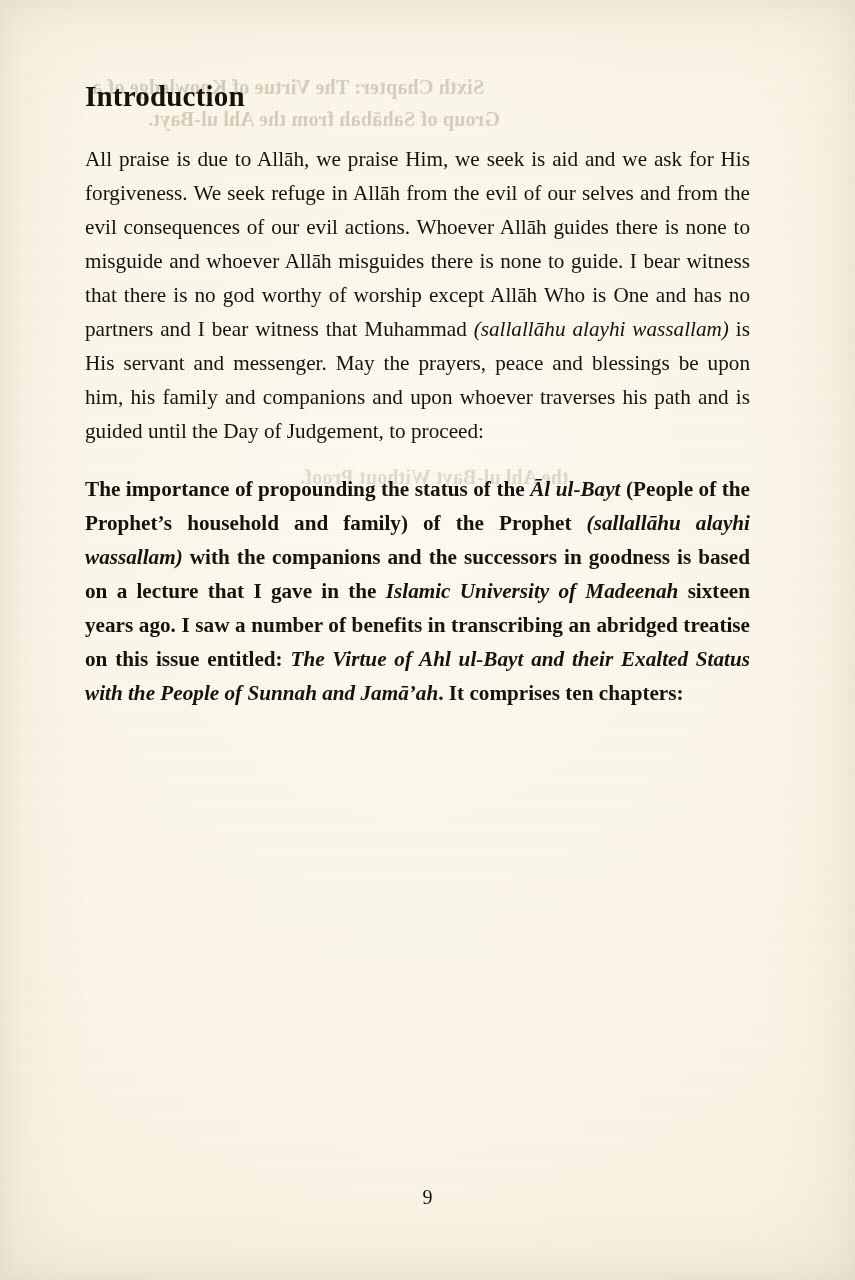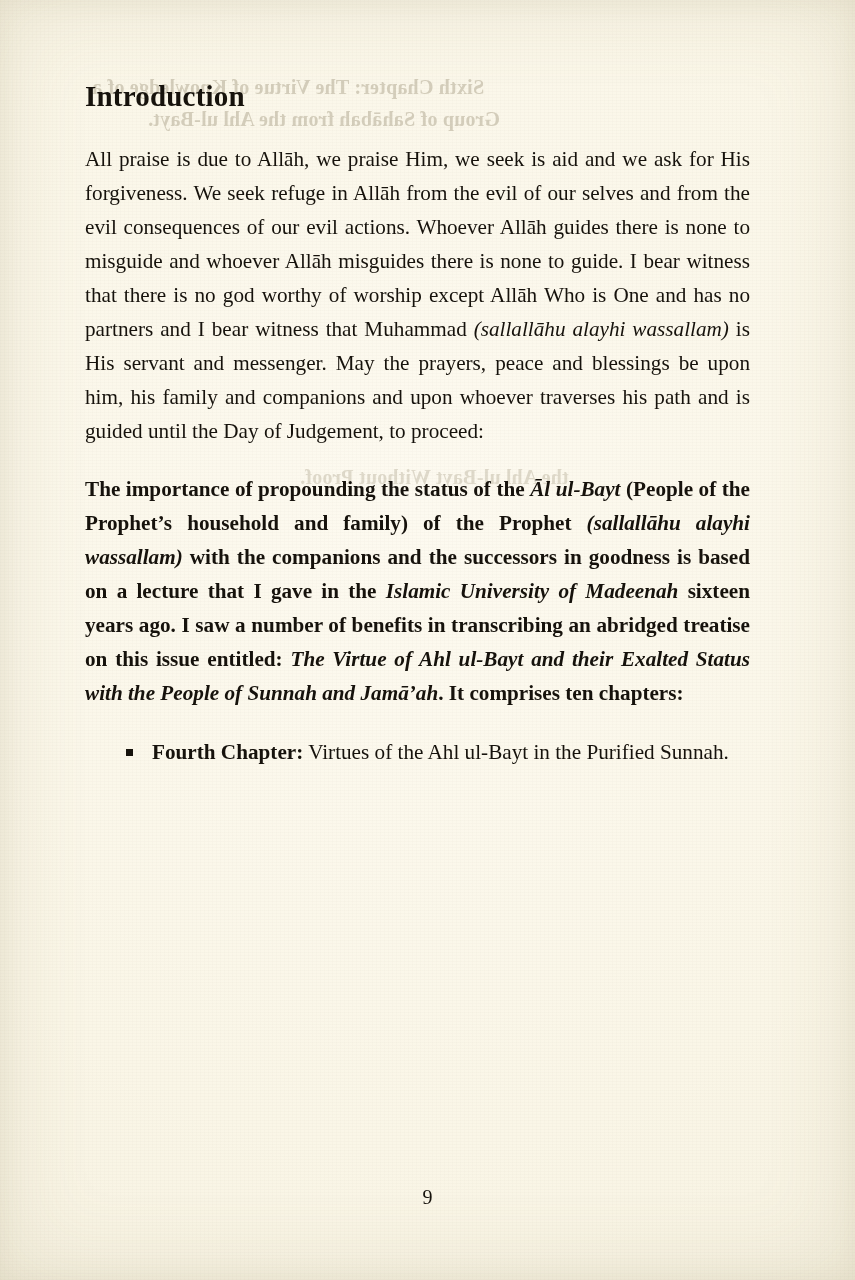--- a/index.html
+++ b/index.html
@@ -139,20 +139,19 @@
 
 <div class="content">
 
   <h1 class="doc-title">Introduction</h1>
 
   <p class="body-para para-1"><span>All praise is due to Allāh, we praise Him, we seek is aid and we ask for His forgiveness. We seek refuge in Allāh from the evil of our selves and from the evil consequences of our evil actions. Whoever Allāh guides there is none to misguide and whoever Allāh misguides there is none to guide. I bear witness that there is no god worthy of worship except Allāh Who is One and has no partners and I bear witness that Muhammad </span><i>(sallallāhu alayhi wassallam)</i><span> is His servant and messenger. May the prayers, peace and blessings be upon him, his family and companions and upon whoever traverses his path and is guided until the Day of Judgement, to proceed:</span></p>
 
   <p class="body-para para-2"><span>The importance of propounding the status of the </span><i>Āl ul-Bayt</i><span> (People of the Prophet’s household and family) of the Prophet </span><i>(sallallāhu alayhi wassallam)</i><span> with the companions and the successors in goodness is based on a lecture that I gave in the </span><i>Islamic University of Madeenah</i><span> sixteen years ago. I saw a number of benefits in transcribing an abridged treatise on this issue entitled: </span><i>The Virtue of Ahl ul-Bayt and their Exalted Status with the People of Sunnah and Jamā’ah</i><span>. It comprises ten chapters:</span></p>
 
   <ul class="chapter-list">
-    <li><span class="chapter-label">Fourth Chapter:</span><span> Virtues of the Ahl ul-Bayt in the Purified Sunnah.</span></li>
   </ul>
 
 </div>
 
 <div class="page-number">9</div>
 
 <div class="vignette"></div>
 
 </body></html>

